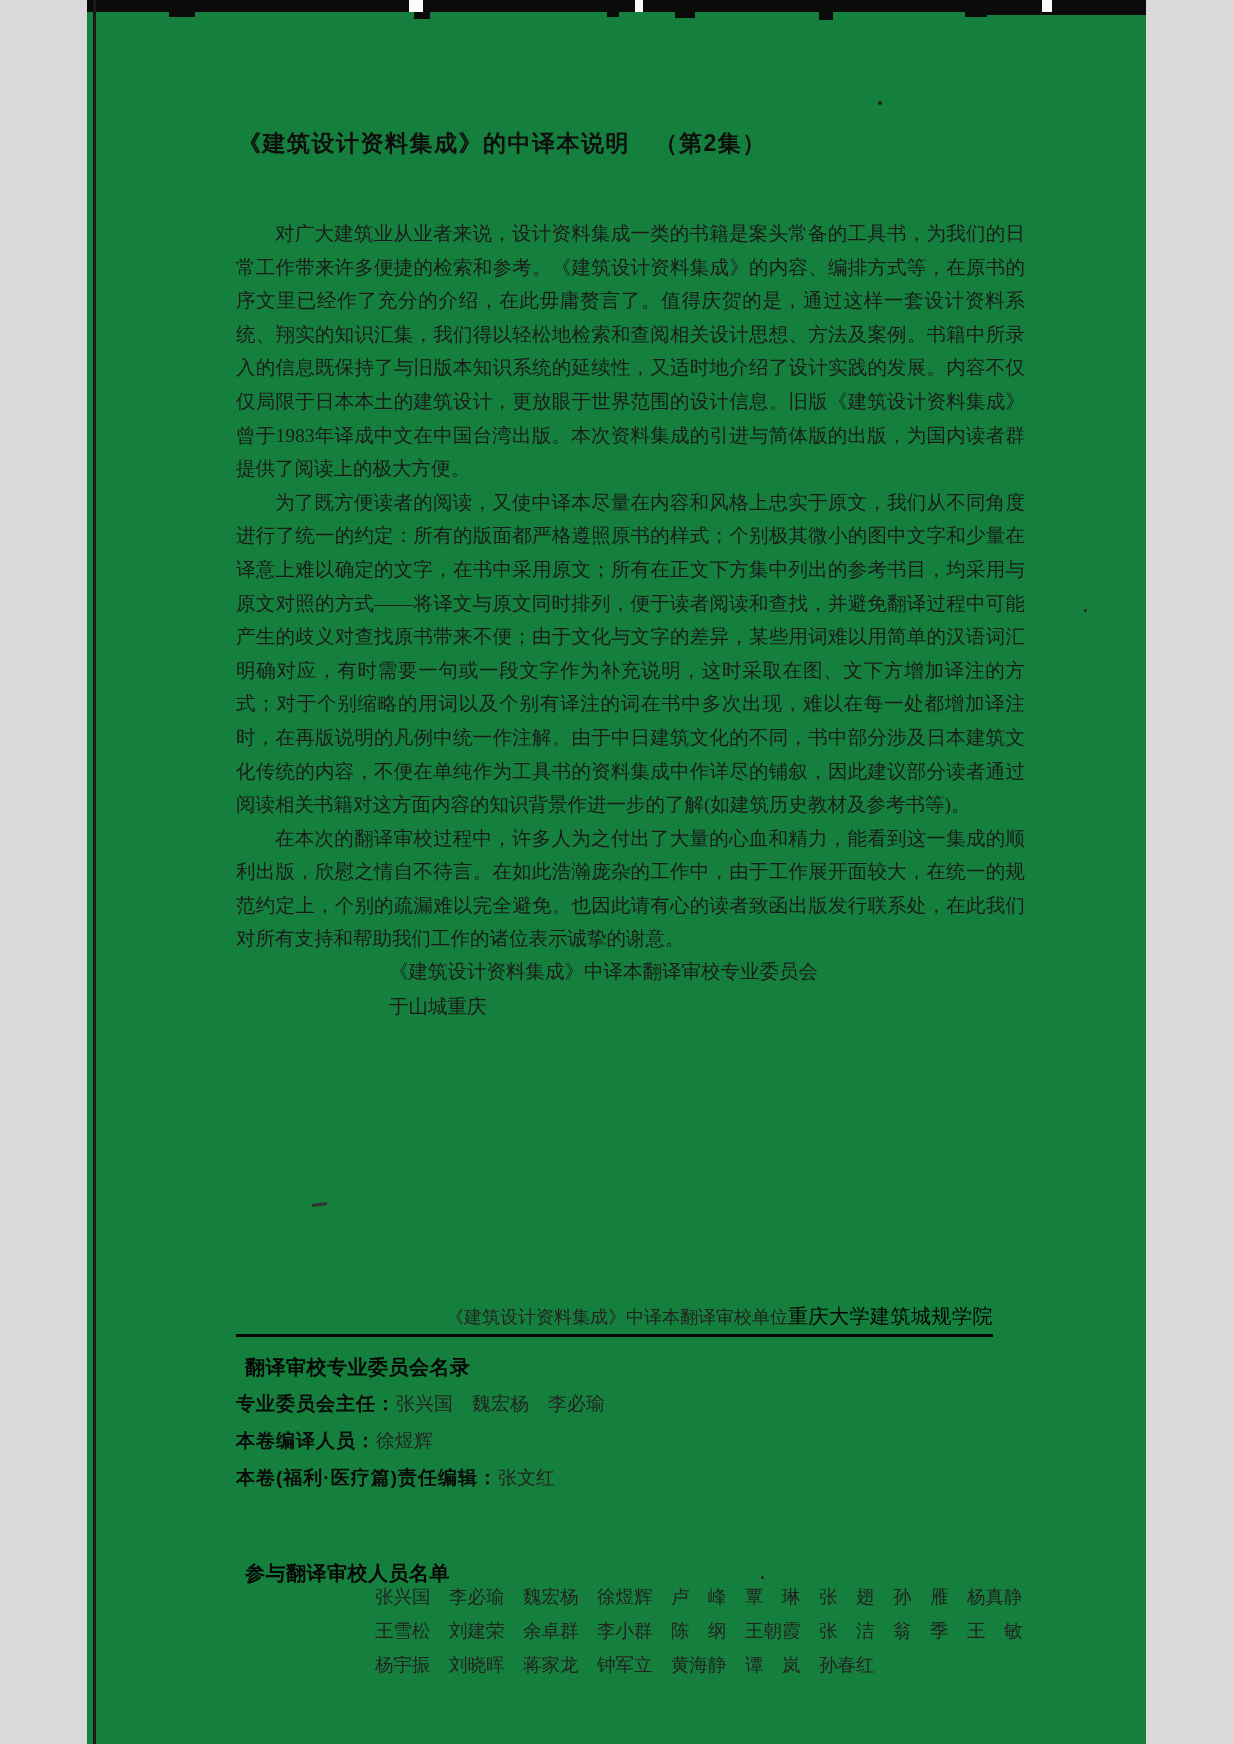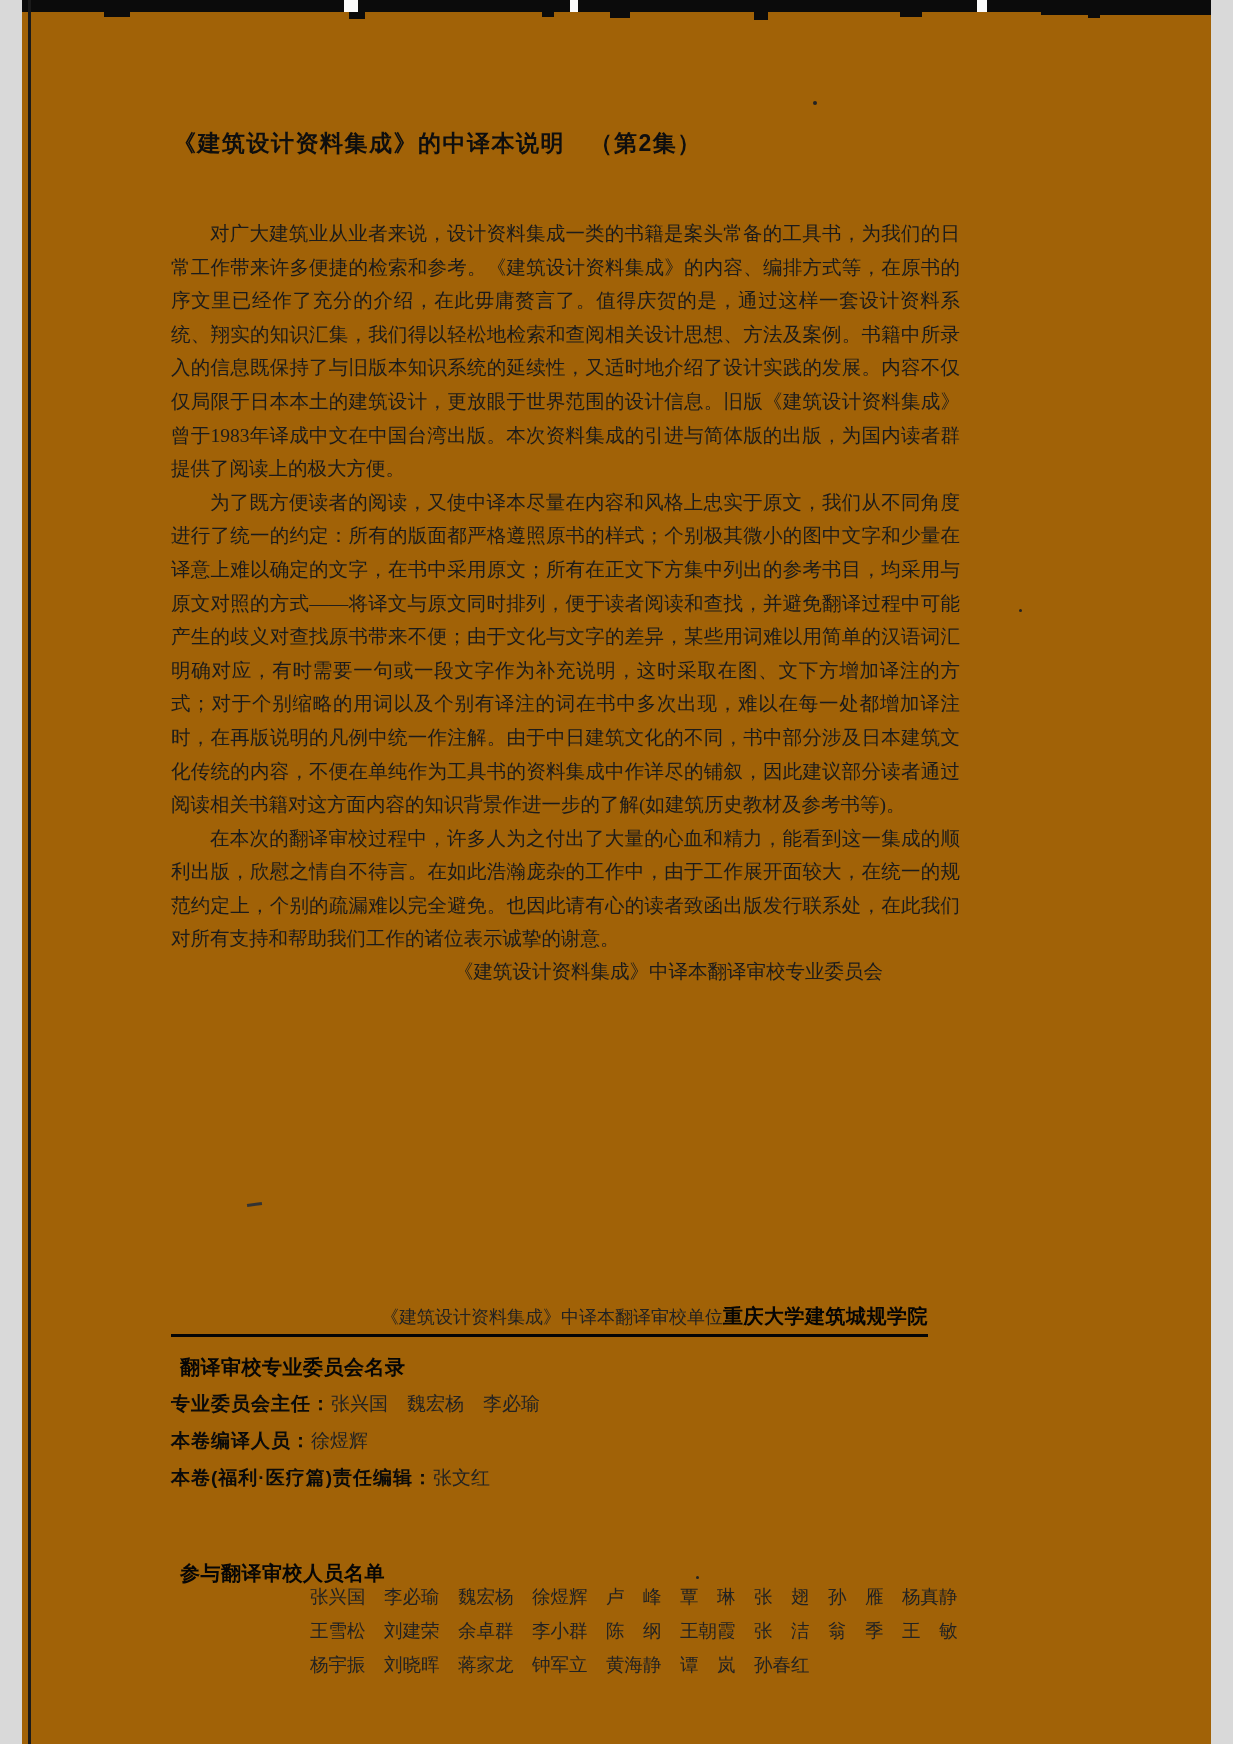--- a/index.html
+++ b/index.html
@@ -1,20 +1,20 @@
 <!DOCTYPE html>
 <html><head>
 <meta charset="utf-8">
 <style>
   html,body{margin:0;padding:0;background:#d9d9d9;}
   .page{
     position:relative;
-    width:1189px;height:1744px;
+    width:1059px;height:1744px;
     margin:0 auto;
-    background:#a16207;
+    background:#15803d;
     overflow:hidden;
     font-family:"Liberation Serif","DejaVu Serif",serif;
     color:#181818;
   }
   
   .top-band{position:absolute;top:0;left:0;width:100%;height:12px;background:#0b0b0b;}
   .top-band-thick{position:absolute;top:0;right:0;width:170px;height:15px;background:#0b0b0b;}
   .band-notch{position:absolute;top:0;height:12px;background:#fbfbfa;}
   .band-tick{position:absolute;background:#0b0b0b;}
   .left-line{position:absolute;left:6px;top:0;width:3px;height:1744px;background:#1a1a1a;}
@@ -37,21 +37,21 @@
     position:absolute;right:328px;top:954px;
     text-align:left;font-size:19.5px;line-height:35px;color:#1b1b1b;
   }
   .footer-head{
     position:absolute;left:149px;top:1303px;width:757px;
     display:flex;justify-content:flex-end;align-items:baseline;
   }
   .footer-head .left{font-size:18px;color:#222;}
   .footer-head .right{
     font-family:"Liberation Sans","DejaVu Sans",sans-serif;
-    font-weight:bold;font-size:20px;letter-spacing:0.5px;color:#050505;
+    font-weight:normal;font-size:20px;letter-spacing:0.5px;color:#050505;
   }
   .rule{position:absolute;left:149px;top:1334px;width:757px;height:3px;background:#050505;}
   .sec-title{
     position:absolute;left:158px;
     font-family:"Liberation Sans","DejaVu Sans",sans-serif;
     font-weight:bold;font-size:20px;letter-spacing:0.5px;color:#060606;
   }
   .roster{position:absolute;left:149px;top:1390px;font-size:19px;}
   .roster .row{height:37px;line-height:28px;}
   .roster .lbl{
@@ -90,20 +90,21 @@
   <div class="title">《建筑设计资料集成》的中译本说明　（第2集）</div>
 
   <div class="body-text">
     <p>对广大建筑业从业者来说，设计资料集成一类的书籍是案头常备的工具书，为我们的日常工作带来许多便捷的检索和参考。《建筑设计资料集成》的内容、编排方式等，在原书的序文里已经作了充分的介绍，在此毋庸赘言了。值得庆贺的是，通过这样一套设计资料系统、翔实的知识汇集，我们得以轻松地检索和查阅相关设计思想、方法及案例。书籍中所录入的信息既保持了与旧版本知识系统的延续性，又适时地介绍了设计实践的发展。内容不仅仅局限于日本本土的建筑设计，更放眼于世界范围的设计信息。旧版《建筑设计资料集成》曾于1983年译成中文在中国台湾出版。本次资料集成的引进与简体版的出版，为国内读者群提供了阅读上的极大方便。</p>
     <p>为了既方便读者的阅读，又使中译本尽量在内容和风格上忠实于原文，我们从不同角度进行了统一的约定：所有的版面都严格遵照原书的样式；个别极其微小的图中文字和少量在译意上难以确定的文字，在书中采用原文；所有在正文下方集中列出的参考书目，均采用与原文对照的方式——将译文与原文同时排列，便于读者阅读和查找，并避免翻译过程中可能产生的歧义对查找原书带来不便；由于文化与文字的差异，某些用词难以用简单的汉语词汇明确对应，有时需要一句或一段文字作为补充说明，这时采取在图、文下方增加译注的方式；对于个别缩略的用词以及个别有译注的词在书中多次出现，难以在每一处都增加译注时，在再版说明的凡例中统一作注解。由于中日建筑文化的不同，书中部分涉及日本建筑文化传统的内容，不便在单纯作为工具书的资料集成中作详尽的铺叙，因此建议部分读者通过阅读相关书籍对这方面内容的知识背景作进一步的了解(如建筑历史教材及参考书等)。</p>
     <p>在本次的翻译审校过程中，许多人为之付出了大量的心血和精力，能看到这一集成的顺利出版，欣慰之情自不待言。在如此浩瀚庞杂的工作中，由于工作展开面较大，在统一的规范约定上，个别的疏漏难以完全避免。也因此请有心的读者致函出版发行联系处，在此我们对所有支持和帮助我们工作的诸位表示诚挚的谢意。</p>
   </div>
 
   <div class="signature">
     <div>《建筑设计资料集成》中译本翻译审校专业委员会</div>
+    <div>于山城重庆</div>
   </div>
 
   <div class="footer-head">
     <span class="left">《建筑设计资料集成》中译本翻译审校单位</span>
     <span class="right">重庆大学建筑城规学院</span>
   </div>
   <div class="rule"></div>
 
   <div class="sec-title" style="top:1354px;">翻译审校专业委员会名录</div>
 

